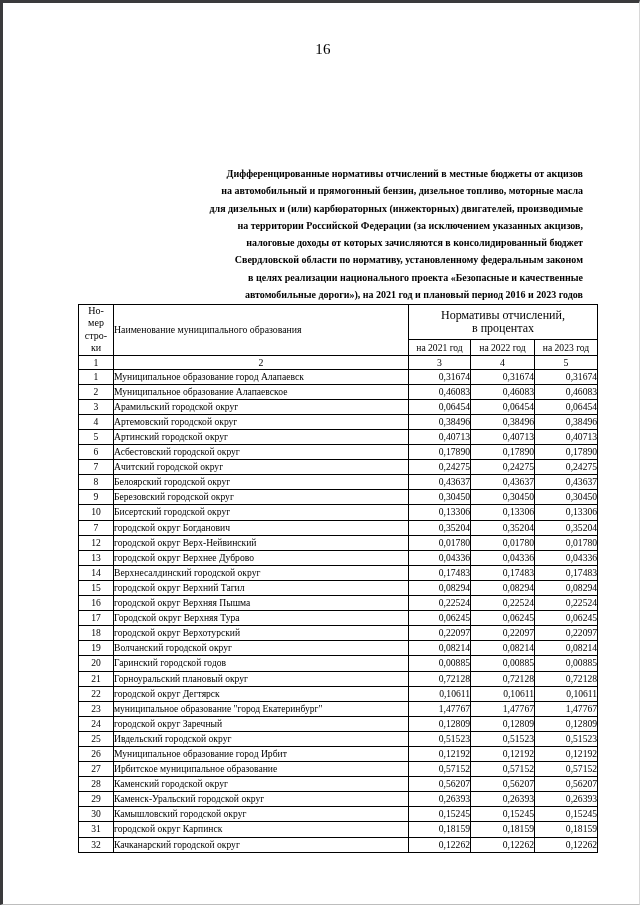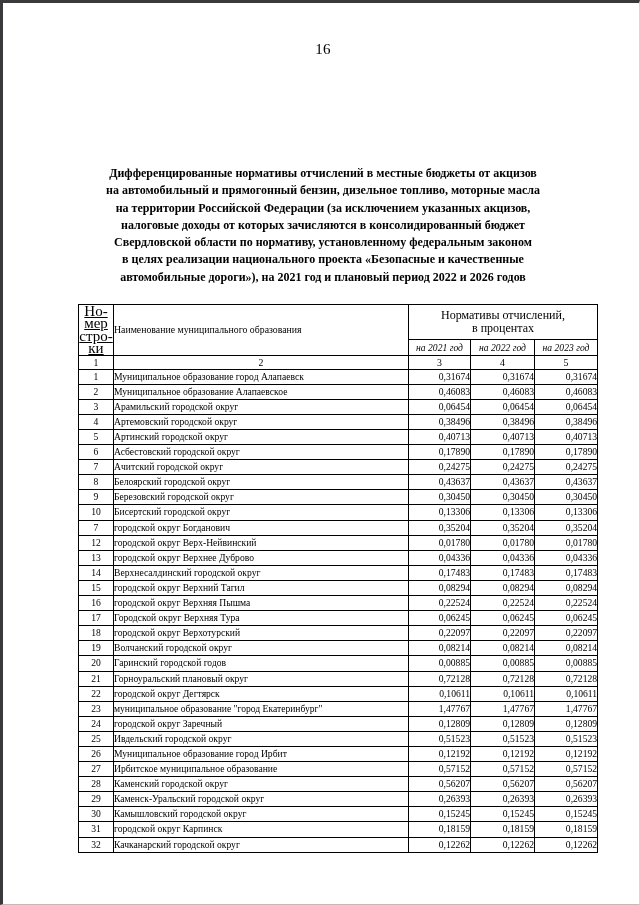--- a/index.html
+++ b/index.html
@@ -43,22 +43,22 @@
     line-height: 17.6px;
   }
   .appendix-block div {
     white-space: nowrap;
   }
   .doc-title {
     position: absolute;
     top: 162px;
     left: 60px;
     width: 520px;
-    text-align: center;
-    font-size: 12px;
+    text-align: right;
+    font-size: 10px;
     font-weight: bold;
     line-height: 17.3px;
   }
   .doc-title div {
     white-space: nowrap;
   }
 
   
   .tbl-wrap {
     position: absolute;
@@ -81,24 +81,23 @@
   }
   .col-num   { width: 35px; }
   .col-name  { width: 295px; }
   .col-y1    { width: 62px; }
   .col-y2    { width: 64px; }
   .col-y3    { width: 63px; }
 
   th.h-num {
     font-weight: bold;
     text-align: center;
-    font-size: 15px;
+    font-size: 10px;
     line-height: 12.4px;
     padding: 3px 2px;
-    text-decoration: underline;
   }
   th.h-name {
     font-weight: bold;
     text-align: left;
     font-size: 9.8px;
     vertical-align: top;
     padding-top: 5px;
   }
   th.h-group {
     font-weight: bold;
@@ -106,21 +105,20 @@
     font-size: 12px;
     line-height: 13px;
     padding: 4px 2px 3px 2px;
   }
   th.h-year {
     font-weight: bold;
     text-align: center;
     font-size: 9.6px;
     padding: 3px 1px;
     height: 15px;
-    font-style: italic;
   }
   td.numhdr {
     text-align: center;
     font-weight: bold;
     font-size: 9.8px;
     height: 13px;
     line-height: 13px;
   }
   tbody td {
     height: 14.1px;
@@ -147,25 +145,26 @@
 <body>
 
 <div class="page">
 
   <div class="page-number">16</div>
 
 
   <div class="doc-title">
     <div>Дифференцированные нормативы отчислений в местные бюджеты от акцизов</div>
     <div>на автомобильный и прямогонный бензин, дизельное топливо, моторные масла</div>
+    <div>для дизельных и (или) карбюраторных (инжекторных) двигателей, производимые</div>
     <div>на территории Российской Федерации (за исключением указанных акцизов,</div>
     <div>налоговые доходы от которых зачисляются в консолидированный бюджет</div>
     <div>Свердловской области по нормативу, установленному федеральным законом</div>
     <div>в целях реализации национального проекта «Безопасные и качественные</div>
-    <div>автомобильные дороги»), на 2021 год и плановый период 2022 и 2026 годов</div>
+    <div>автомобильные дороги»), на 2021 год и плановый период 2016 и 2023 годов</div>
   </div>
 
   <div class="tbl-wrap">
     <table class="main">
       <colgroup>
         <col class="col-num">
         <col class="col-name">
         <col class="col-y1">
         <col class="col-y2">
         <col class="col-y3">

